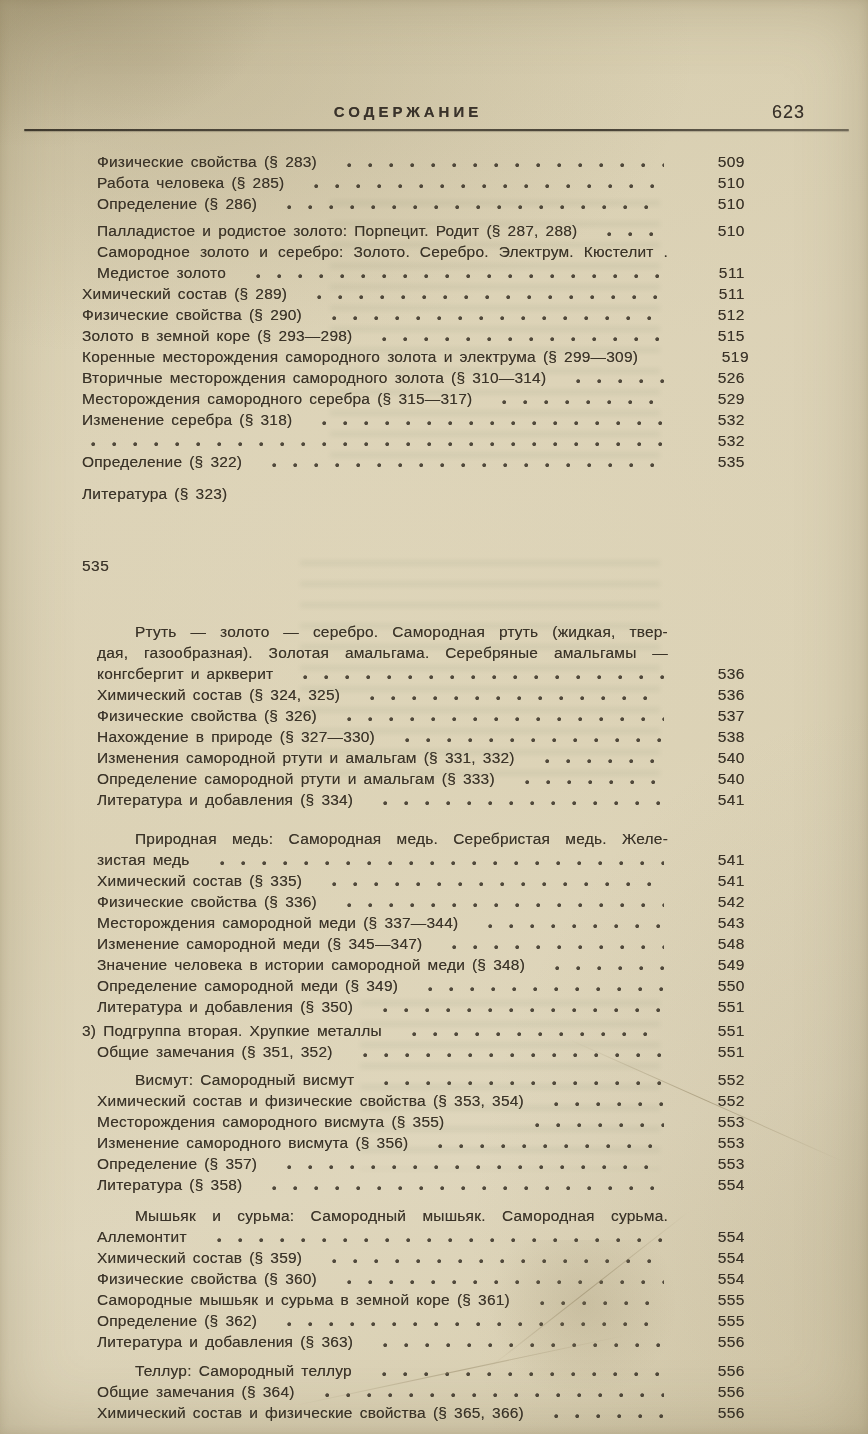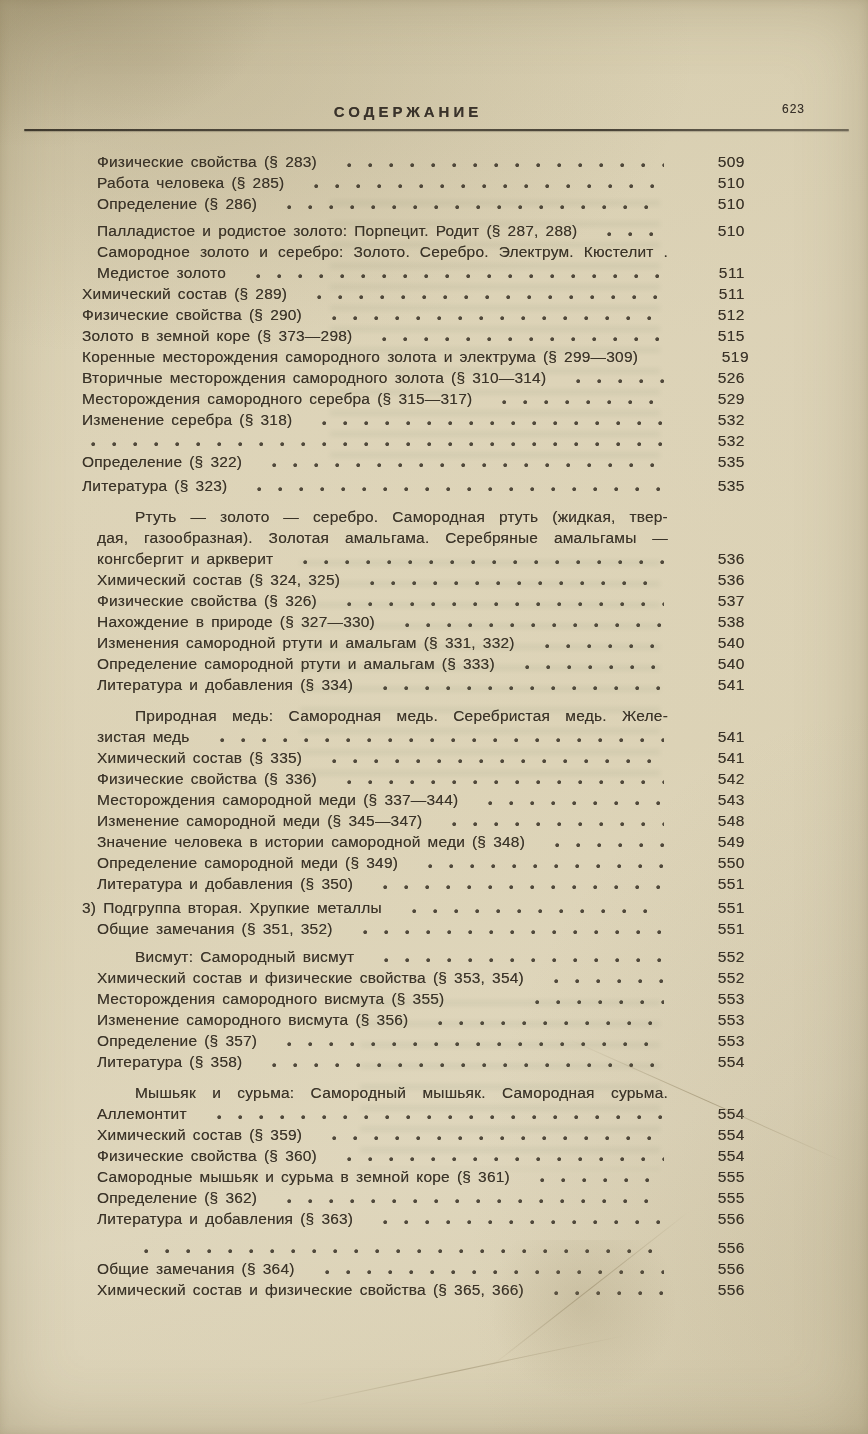--- a/index.html
+++ b/index.html
@@ -19,21 +19,21 @@
   }
   
   .hdr-title{
     position:absolute;top:103px;left:0;width:816px;
     text-align:center;
     font-size:15px;font-weight:bold;letter-spacing:4px;
     color:#39322a;text-shadow:0 0 .5px rgba(57,50,42,.55);
   }
   .hdr-num{
     position:absolute;top:102px;right:63px;
-    font-size:12px;letter-spacing:1px;color:#39322a;
+    font-size:18px;letter-spacing:1px;color:#39322a;
     text-shadow:0 0 .5px rgba(57,50,42,.5);
   }
   .hdr-rule{
     position:absolute;top:129px;left:24px;right:19px;height:2px;
     background:linear-gradient(90deg, rgba(47,42,33,.9) 0%, rgba(47,42,33,.75) 45%, rgba(47,42,33,.85) 70%, rgba(47,42,33,.6) 100%);
     box-shadow:0 1px 1px rgba(47,42,33,.25);
     border-radius:1px;
   }
   
   .toc{
@@ -118,21 +118,21 @@
         <span class="t">Химический состав (§ 289)</span>
         <span class="leader"></span>
         <span class="num">511</span>
       </div>
       <div class="row i0">
         <span class="t">Физические свойства (§ 290)</span>
         <span class="leader"></span>
         <span class="num">512</span>
       </div>
       <div class="row i0">
-        <span class="t">Золото в земной коре (§ 373—298)</span>
+        <span class="t">Золото в земной коре (§ 293—298)</span>
         <span class="leader"></span>
         <span class="num">515</span>
       </div>
       <div class="row i0">
         <span class="t">Коренные месторождения самородного золота и электрума (§ 299—309)</span>
         <span class="leader"></span>
         <span class="num">519</span>
       </div>
       <div class="row i0">
         <span class="t">Вторичные месторождения самородного золота (§ 310—314)</span>
@@ -151,21 +151,21 @@
       </div>
       <div class="row i0">
         <span class="leader"></span>
         <span class="num">532</span>
       </div>
       <div class="row i0">
         <span class="t">Определение (§ 322)</span>
         <span class="leader"></span>
         <span class="num">535</span>
       </div>
-      <div class="row i0" style="margin-top: 3px;">
+      <div class="row i0" style="margin-top: 11px; flex-direction: column;">
         <span class="t">Литература (§ 323)</span>
         <span class="leader"></span>
         <span class="num">535</span>
       </div>
       <div class="row i2 fill" style="margin-top: 10px;">
         <span class="t">Ртуть — золото — серебро. Самородная ртуть (жидкая, твер-</span>
         <span class="num"></span>
       </div>
       <div class="row i1 fill">
         <span class="t">дая, газообразная). Золотая амальгама. Серебряные амальгамы —</span>
@@ -199,21 +199,21 @@
       <div class="row i1">
         <span class="t">Определение самородной ртути и амальгам (§ 333)</span>
         <span class="leader"></span>
         <span class="num">540</span>
       </div>
       <div class="row i1">
         <span class="t">Литература и добавления (§ 334)</span>
         <span class="leader"></span>
         <span class="num">541</span>
       </div>
-      <div class="row i2 fill" style="margin-top: 10px;">
+      <div class="row i2 fill" style="margin-top: 18px;">
         <span class="t">Природная медь: Самородная медь. Серебристая медь. Желе-</span>
         <span class="num"></span>
       </div>
       <div class="row i1">
         <span class="t">зистая медь</span>
         <span class="leader"></span>
         <span class="num">541</span>
       </div>
       <div class="row i1">
         <span class="t">Химический состав (§ 335)</span>
@@ -318,20 +318,21 @@
         <span class="t">Определение (§ 362)</span>
         <span class="leader"></span>
         <span class="num">555</span>
       </div>
       <div class="row i1">
         <span class="t">Литература и добавления (§ 363)</span>
         <span class="leader"></span>
         <span class="num">556</span>
       </div>
       <div class="row i2" style="margin-top: 8px;">
+        <span class="t">Теллур: Самородный теллур</span>
         <span class="leader"></span>
         <span class="num">556</span>
       </div>
       <div class="row i1">
         <span class="t">Общие замечания (§ 364)</span>
         <span class="leader"></span>
         <span class="num">556</span>
       </div>
       <div class="row i1">
         <span class="t">Химический состав и физические свойства (§ 365, 366)</span>

